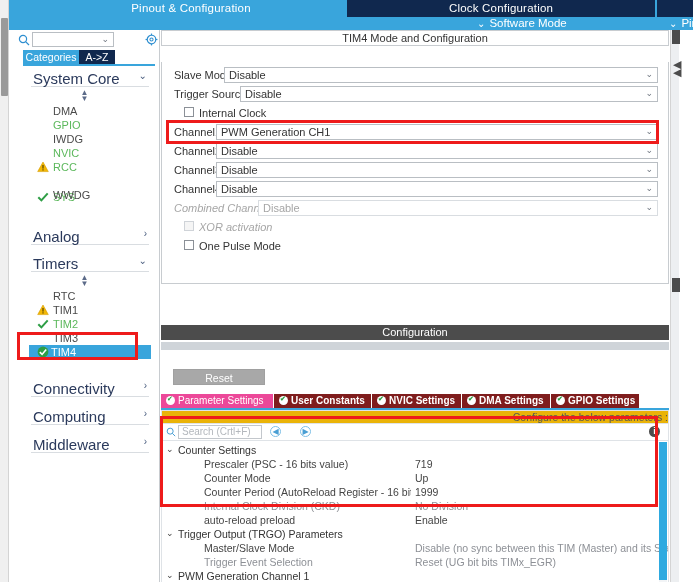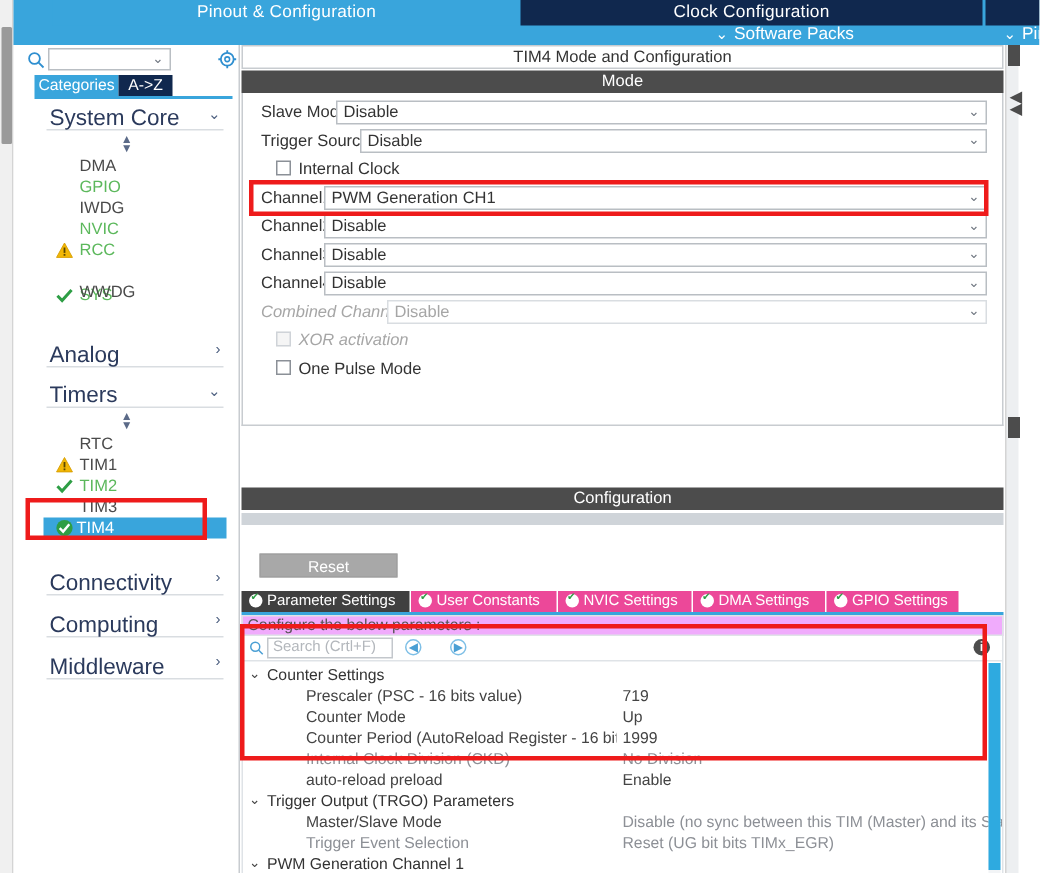--- a/index.html
+++ b/index.html
@@ -160,38 +160,38 @@
   .reset-btn {
     position: absolute; left: 12px; top: 17px; width: 92px; height: 16px;
     line-height: 16px; text-align: center; background: #a8a8a8; color: #ffffff;
     font-size: 10.5px; border: 1px solid #a0a0a0;
   }
   .tab-strip { position: absolute; left: 0; top: 42px; width: 508px; height: 14px; }
   .cfg-tab {
     position: absolute; top: 0; height: 14px; line-height: 14px;
     color: #ffffff; font-size: 10px; padding-left: 17px; white-space: nowrap;
   }
-  .cfg-tab.active { background: #404040; }
-  .cfg-tab.inactive { background: #ec4899; }
+  .cfg-tab.active { background: #ec4899; }
+  .cfg-tab.inactive { background: #7f1d1d; font-weight: bold; }
   .cfg-tab .dot {
     position: absolute; left: 5px; top: 2px; width: 9px; height: 9px;
     border-radius: 50%; background: #ffffff;
   }
   .cfg-tab .dot::after {
     content: "✔"; position: absolute; left: 1px; top: -2px;
     font-size: 7px; color: #2e9e45; line-height: 9px;
   }
   .tab-underline {
     position: absolute; left: 0; top: 56px; width: 508px; height: 2px;
     background: #39a5dc;
   }
   .configure-label {
     position: absolute; left: 0; top: 58px; width: 508px; height: 14px;
     line-height: 13px; font-size: 10.5px; color: #555555; padding-left: 3px;
-    border: 1px solid #dfe3e7; background: #f0abfc;
+    border: 1px solid #dfe3e7; background: #eab308; text-align: right;
   }
   .param-searchbar {
     position: absolute; left: 0; top: 72px; width: 508px; height: 16px;
     background: #ffffff; border-left: 1px solid #dfe3e7;
     border-right: 1px solid #dfe3e7;
   }
   .ps-icon { position: absolute; left: 4px; top: 3px; width: 10px; height: 10px; }
   .ps-input {
     position: absolute; left: 16px; top: 1px; width: 84px; height: 14px;
     border: 1px solid #c3c7cc; background: #ffffff;
@@ -281,21 +281,21 @@
   <div class="left-scrollbar">
     <div class="thumb"></div>
   </div>
 
   <div class="header">
     <div class="header-tab pinout">Pinout &amp; Configuration</div>
     <div class="header-tab clock">Clock Configuration</div>
     <div class="header-tab extra"></div>
 
     <div class="header-menu sw">
-      <span class="chev">⌄</span><span>Software Packs</span>
+      <span class="chev">⌄</span><span>Software Mode</span>
     </div>
     <div class="header-menu pin">
       <span class="chev">⌄</span><span>Pinou</span>
     </div>
   </div>
 
   <div class="left-panel">
 
     <div class="search-row">
       <svg class="search-icon" viewBox="0 0 12 12">
@@ -397,21 +397,20 @@
       <div class="cat-group" style="top:366px">
         <span class="label">Middleware</span>
         <span class="arrow">›</span>
       </div>
     </div>
   </div>
 
   <div class="right-panel">
 
     <div class="section-title" style="top:0">TIM4 Mode and Configuration</div>
-    <div class="section-bar" style="top:17px">Mode</div>
 
     <div class="mode-box">
 
       <div class="mode-row" style="top:4px">
         <span class="mode-label">Slave Mode</span>
         <div class="mode-field" style="left:62px; width:434px;">
           <span class="val">Disable</span>
           <span class="chev">⌄</span>
         </div>
       </div>

